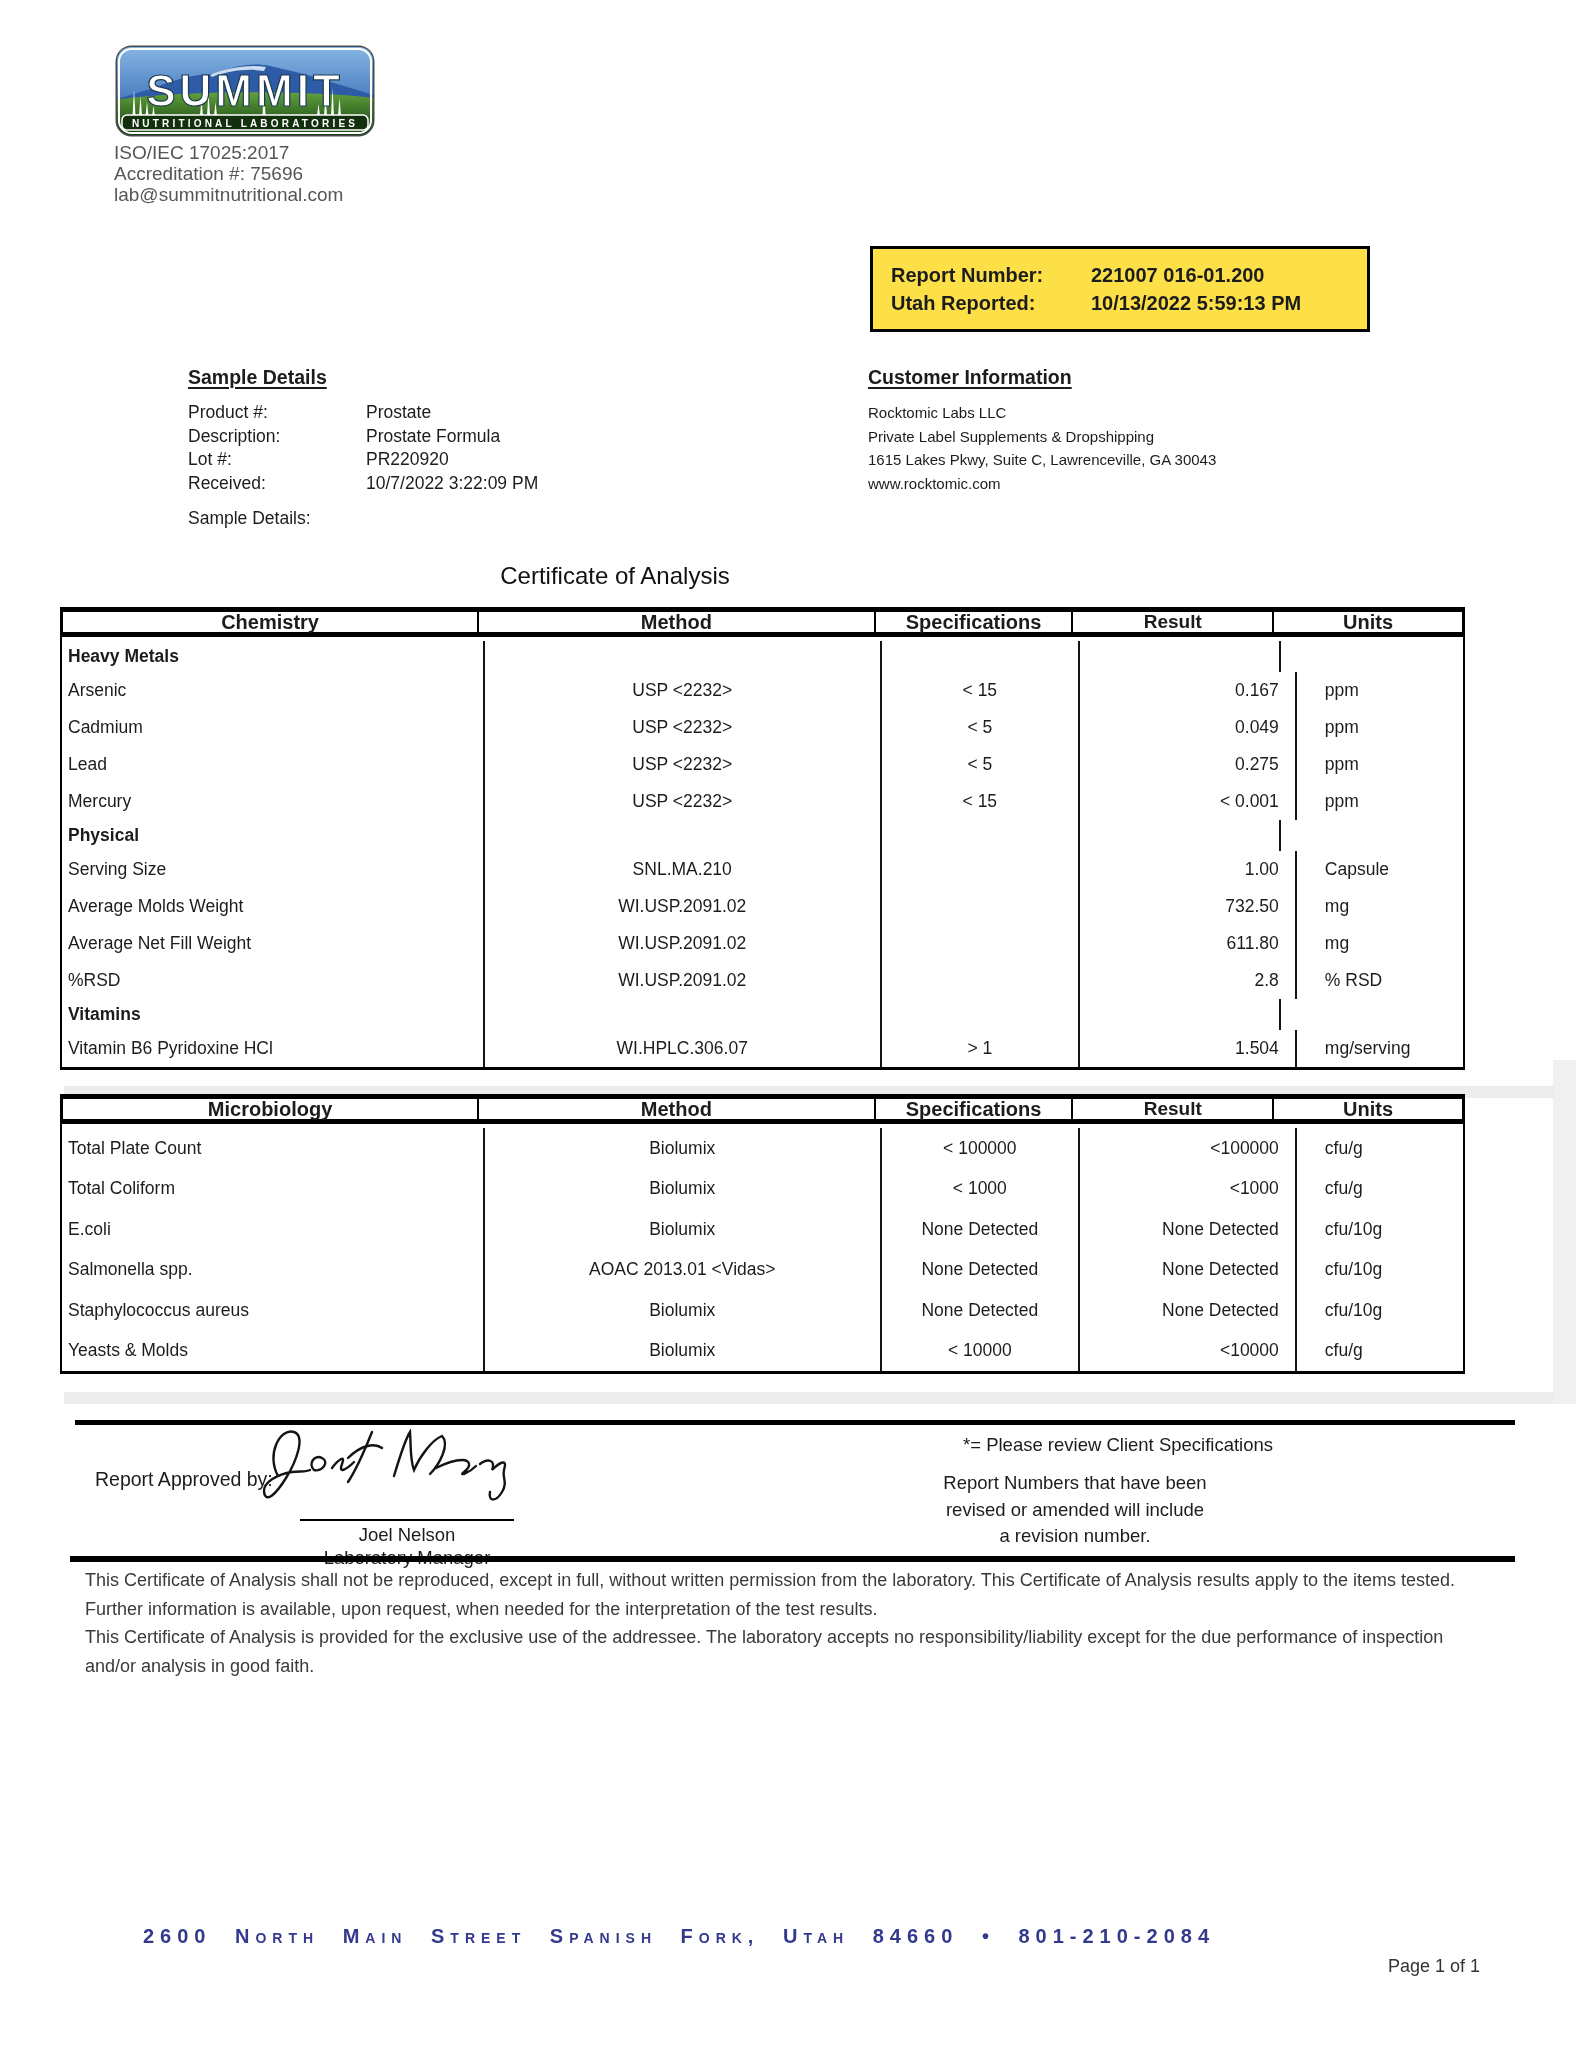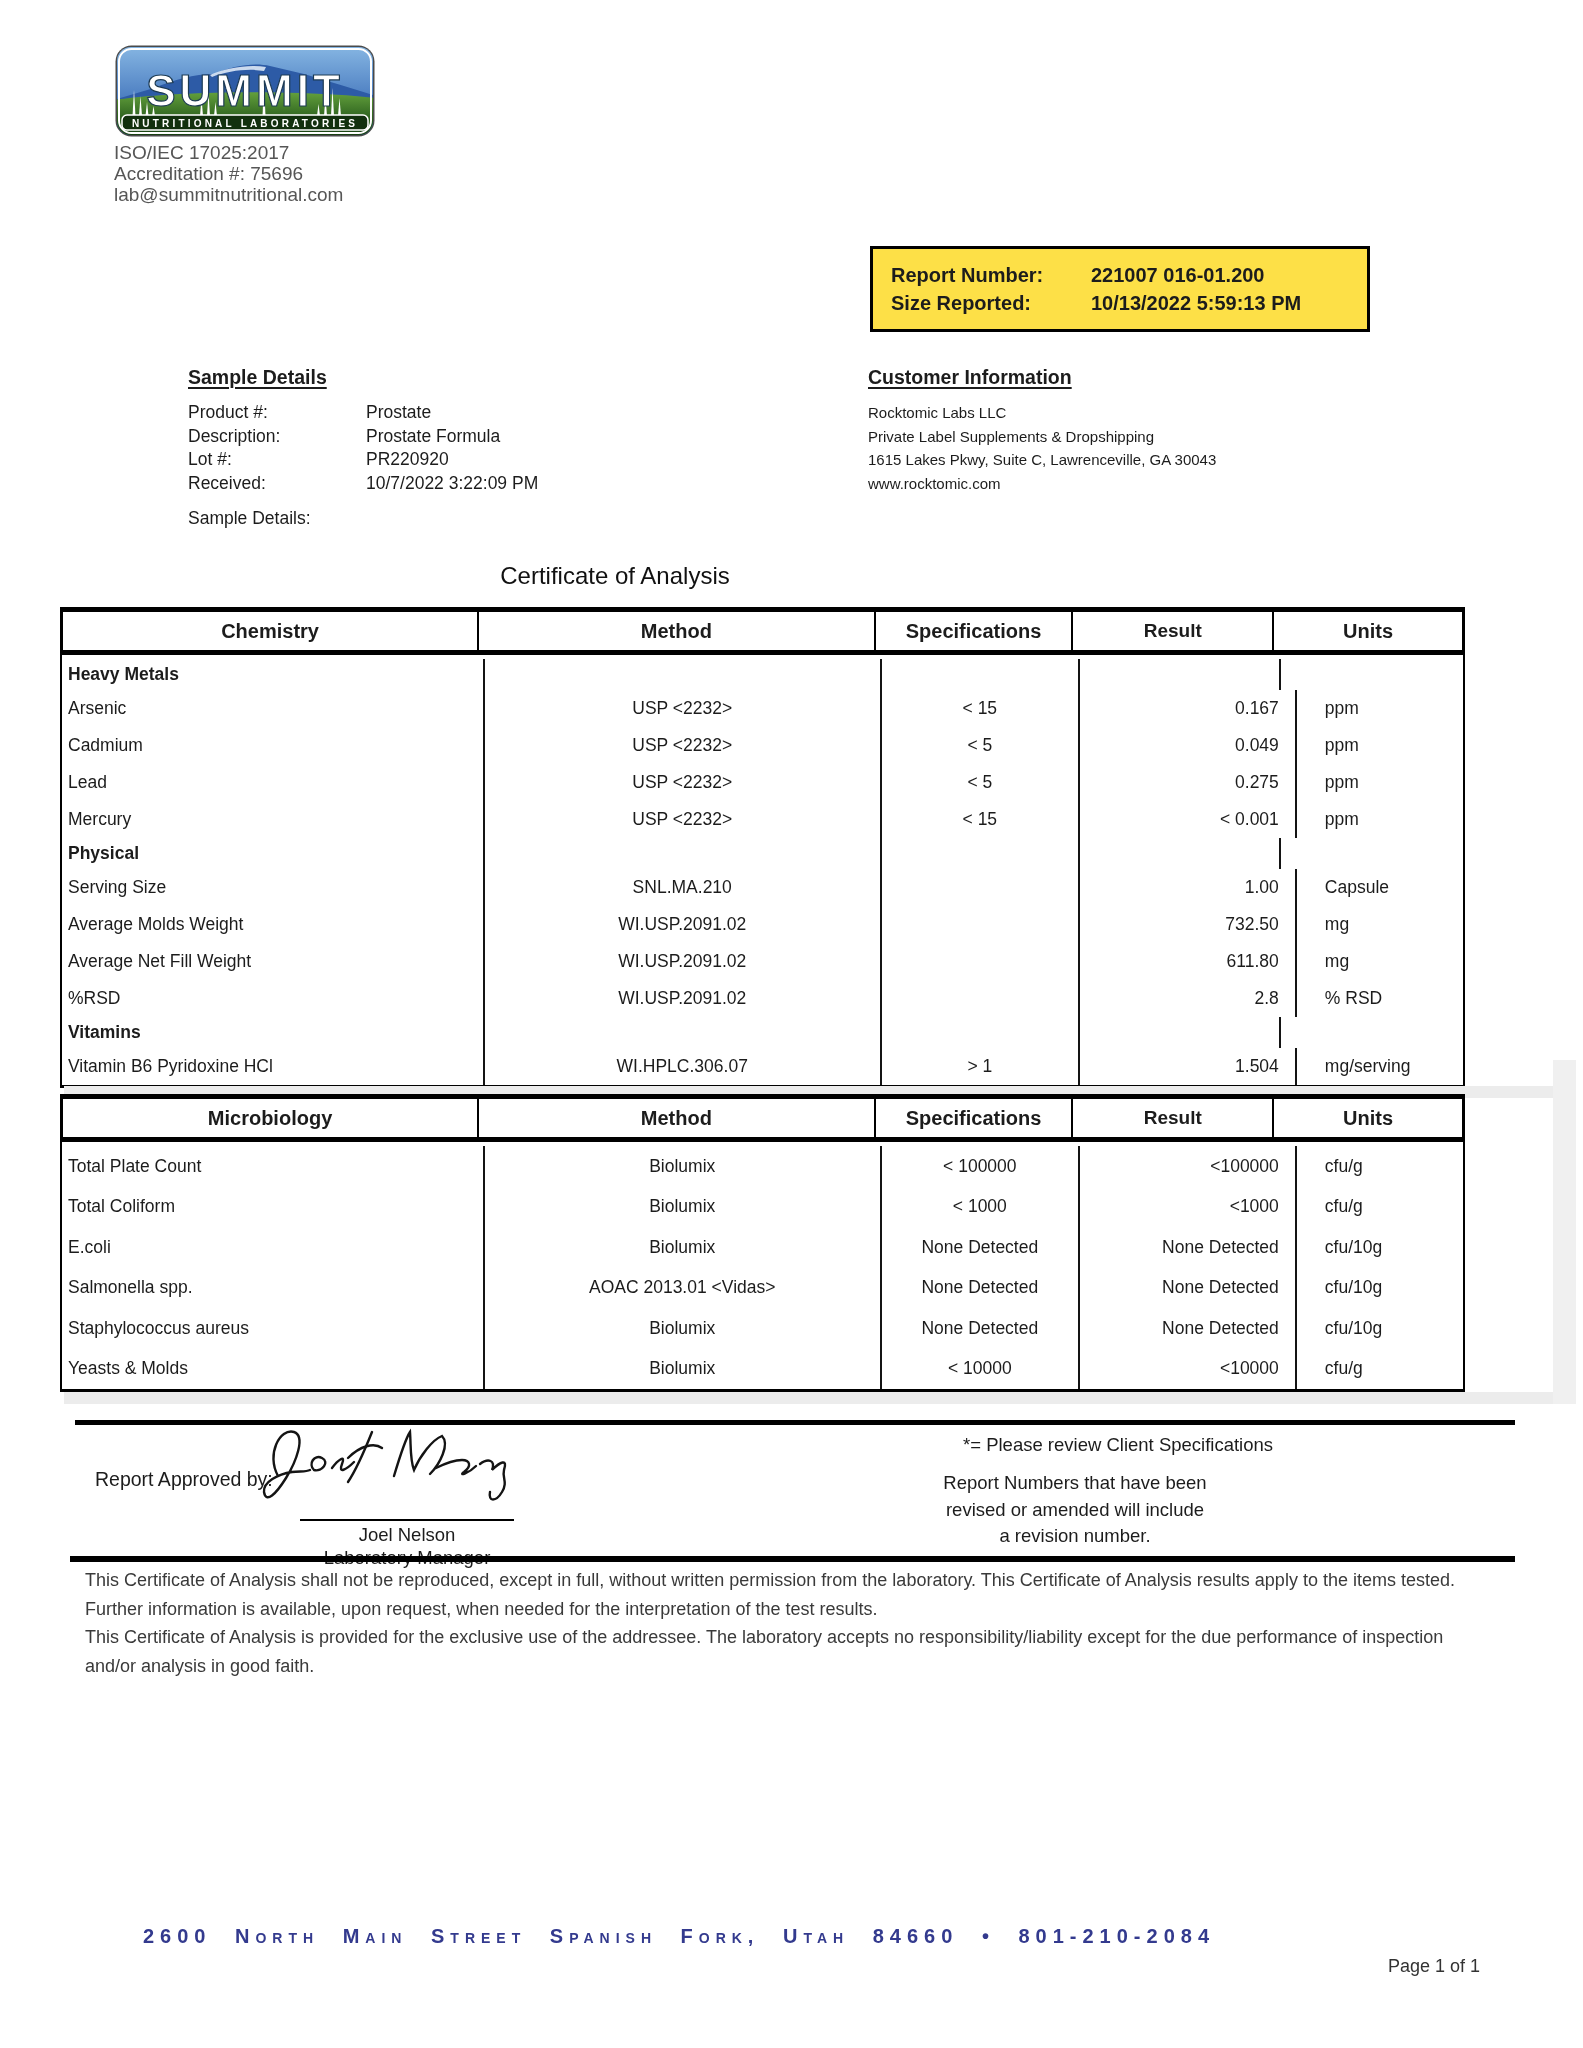--- a/index.html
+++ b/index.html
@@ -30,21 +30,21 @@
   .cust-line{font-size:15px;line-height:23.5px;}
 
   
   .coa-title{left:615px;top:562px;transform:translateX(-50%);font-size:24px;color:#111;white-space:nowrap;}
 
   
   .ctable{left:60px;width:1405px;}
   .chem{top:607px;}
   .micro{top:1094px;}
   .thead{display:flex;border:3px solid #000;border-top-width:5px;border-bottom-width:5px;}
-  .th{display:flex;align-items:center;justify-content:center;height:38px;font-weight:700;font-size:20px;}
+  .th{display:flex;align-items:center;justify-content:center;height:20px;font-weight:700;font-size:20px;}
   .th + .th{border-left:2.5px solid #000;}
   .th.h-result{font-size:19px;}
   .tbody{border-left:2.5px solid #000;border-right:2.5px solid #000;border-bottom:3px solid #000;padding-top:4px;}
   .trow{display:flex;}
   .td{display:flex;align-items:center;font-size:17.5px;}
   .td + .td{border-left:2px solid #141414;}
   .c1{width:29.6%;}.c2{width:28.2%;}.c3{width:14.0%;}.c4{width:14.2%;}.c5{flex:1;}
   .td.analyte{padding-left:6px;}
   .td.method,.td.spec{justify-content:center;text-align:center;}
   .td.result{justify-content:flex-end;padding-right:16px;}
@@ -137,21 +137,21 @@
       <div class="accred-line">Accreditation #: 75696</div>
       <div class="accred-line">lab@summitnutritional.com</div>
     </div>
 
   <div class="abs report-box">
     <div class="report-row">
       <span class="rlabel">Report Number:</span>
       <span>221007 016-01.200</span>
     </div>
     <div class="report-row">
-      <span class="rlabel">Size Reported:</span>
+      <span class="rlabel">Utah Reported:</span>
       <span>10/13/2022 5:59:13 PM</span>
     </div>
   </div>
 
   <div class="abs sample-block">
     <div class="heading">Sample Details</div>
     <div id="sample-fields">
         <div class="kv">
           <span class="klabel">Product #:</span>
           <span>Prostate</span>

